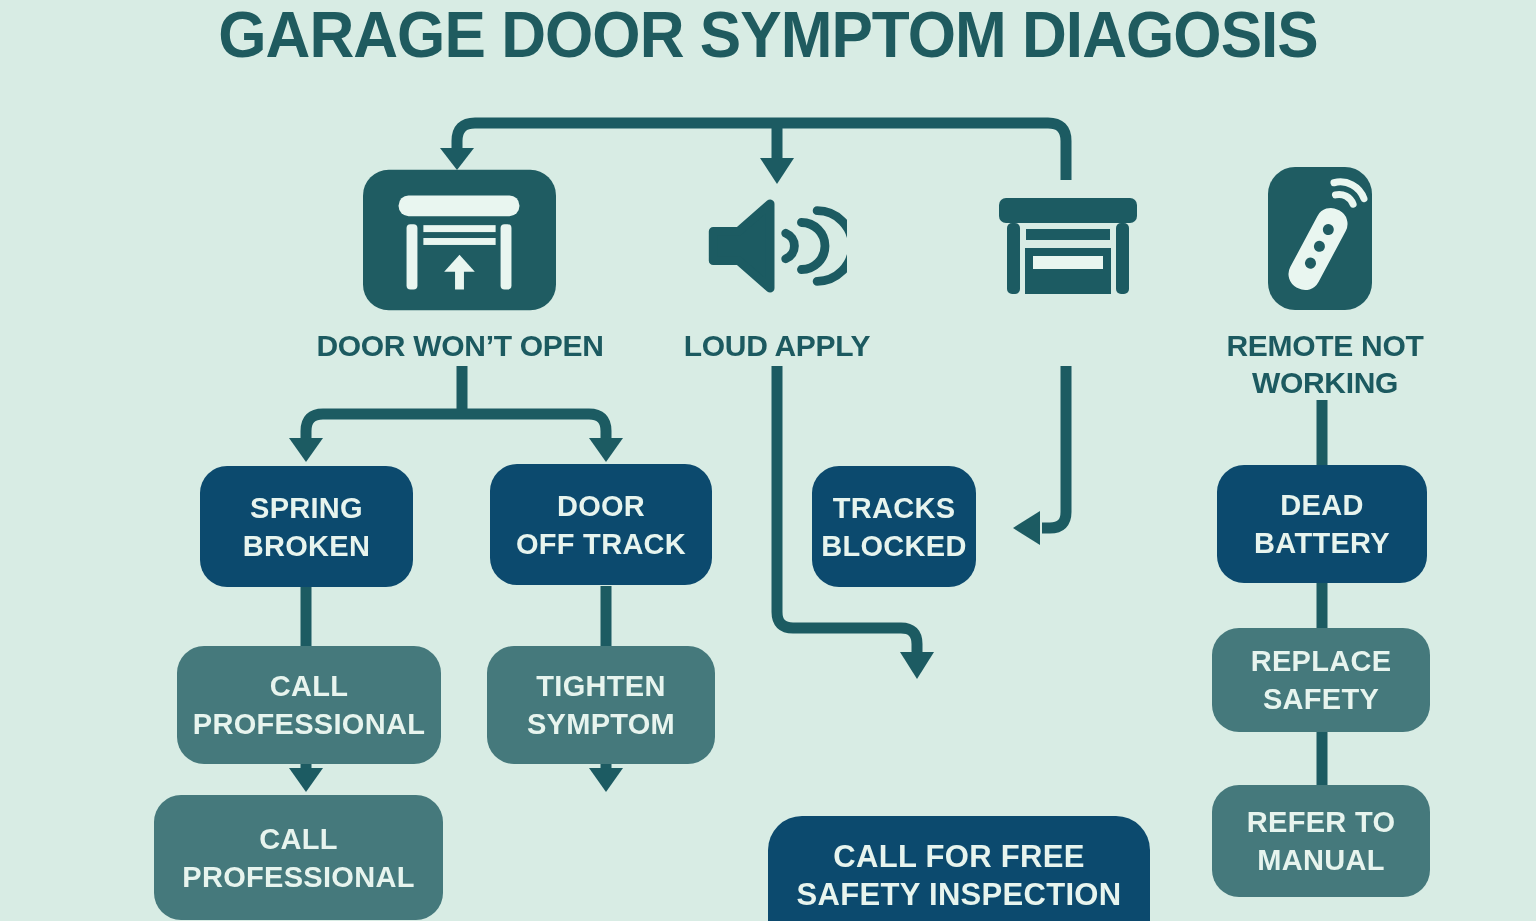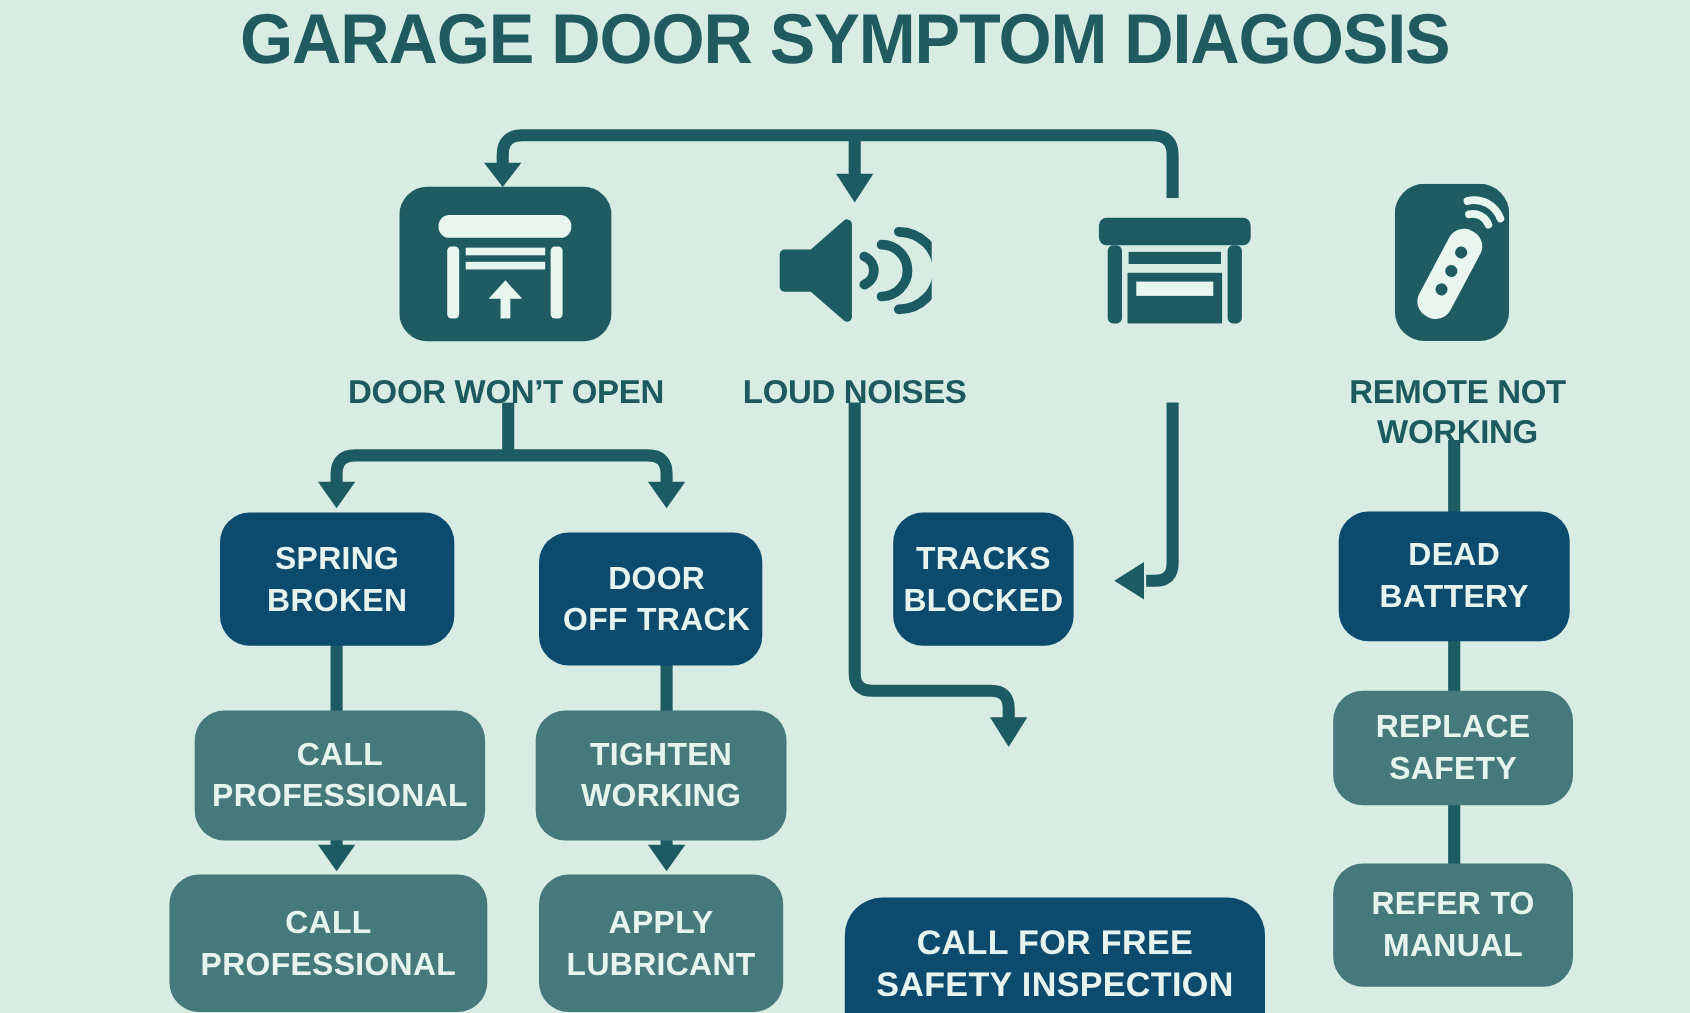--- a/index.html
+++ b/index.html
@@ -26,21 +26,20 @@
 
   .icon{position:absolute;}
 
   .symptom-label{
     position:absolute;
     text-align:center;
     font-size:30px;font-weight:700;line-height:37px;
     color:#1c5a60;
     letter-spacing:-0.3px;
     white-space:pre-line;
-    margin-top:11px;
   }
 
   .box{
     position:absolute;
     border-radius:27px;
     display:flex;align-items:center;justify-content:center;
     text-align:center;
     font-size:29px;font-weight:700;line-height:38px;
     color:#e7f4ee;
     letter-spacing:.3px;
@@ -126,42 +125,40 @@
         <circle cx="0" cy="-22" r="5.5" fill="#1f5c62"></circle>
         <circle cx="0" cy="-3" r="5.5" fill="#1f5c62"></circle>
         <circle cx="0" cy="16" r="5.5" fill="#1f5c62"></circle>
         <path d="M-10,-56 a15,15 0 0 1 20,0" stroke="#e9f6f0" stroke-width="7" fill="none" stroke-linecap="round"></path>
         <path d="M-17,-66 a25,25 0 0 1 34,0" stroke="#e9f6f0" stroke-width="7" fill="none" stroke-linecap="round"></path>
       </g>
     </svg>
   </div>
 
   <div class="symptom-label" style="left:285px;top:327px;width:350px;">DOOR WON’T OPEN</div>
-  <div class="symptom-label" style="left:652px;top:327px;width:250px;">LOUD NOISES</div>
+  <div class="symptom-label" style="left:652px;top:327px;width:250px;">LOUD APPLY</div>
   <div class="symptom-label" style="left:1195px;top:327px;width:260px;">REMOTE NOT
 WORKING</div>
 
   <div class="box dark" style="left:200px;top:466px;width:213px;height:121px;">SPRING
 BROKEN</div>
-  <div class="box dark" style="left:490px;top:484px;width:192px;height:121px;padding-left:11px;">DOOR
+  <div class="box dark" style="left:490px;top:464px;width:222px;height:121px;">DOOR
 OFF TRACK</div>
   <div class="box dark" style="left:812px;top:466px;width:164px;height:121px;">TRACKS
 BLOCKED</div>
   <div class="box dark" style="left:1217px;top:465px;width:210px;height:118px;">DEAD
 BATTERY</div>
 
   <div class="box medium" style="left:177px;top:646px;width:264px;height:118px;">CALL
 PROFESSIONAL</div>
   <div class="box medium" style="left:487px;top:646px;width:228px;height:118px;">TIGHTEN
-WORKING</div>
+SYMPTOM</div>
   <div class="box medium" style="left:1212px;top:628px;width:218px;height:104px;">REPLACE
 SAFETY</div>
   <div class="box medium" style="left:154px;top:795px;width:289px;height:125px;">CALL
 PROFESSIONAL</div>
-  <div class="box medium" style="left:490px;top:795px;width:222px;height:125px;">APPLY
-LUBRICANT</div>
   <div class="box medium" style="left:1212px;top:785px;width:218px;height:112px;">REFER TO
 MANUAL</div>
 
   <div class="box dark cta" style="left:768px;top:816px;width:382px;height:120px;">CALL FOR FREE
 SAFETY INSPECTION</div>
 
 </div>
 
 </body></html>

